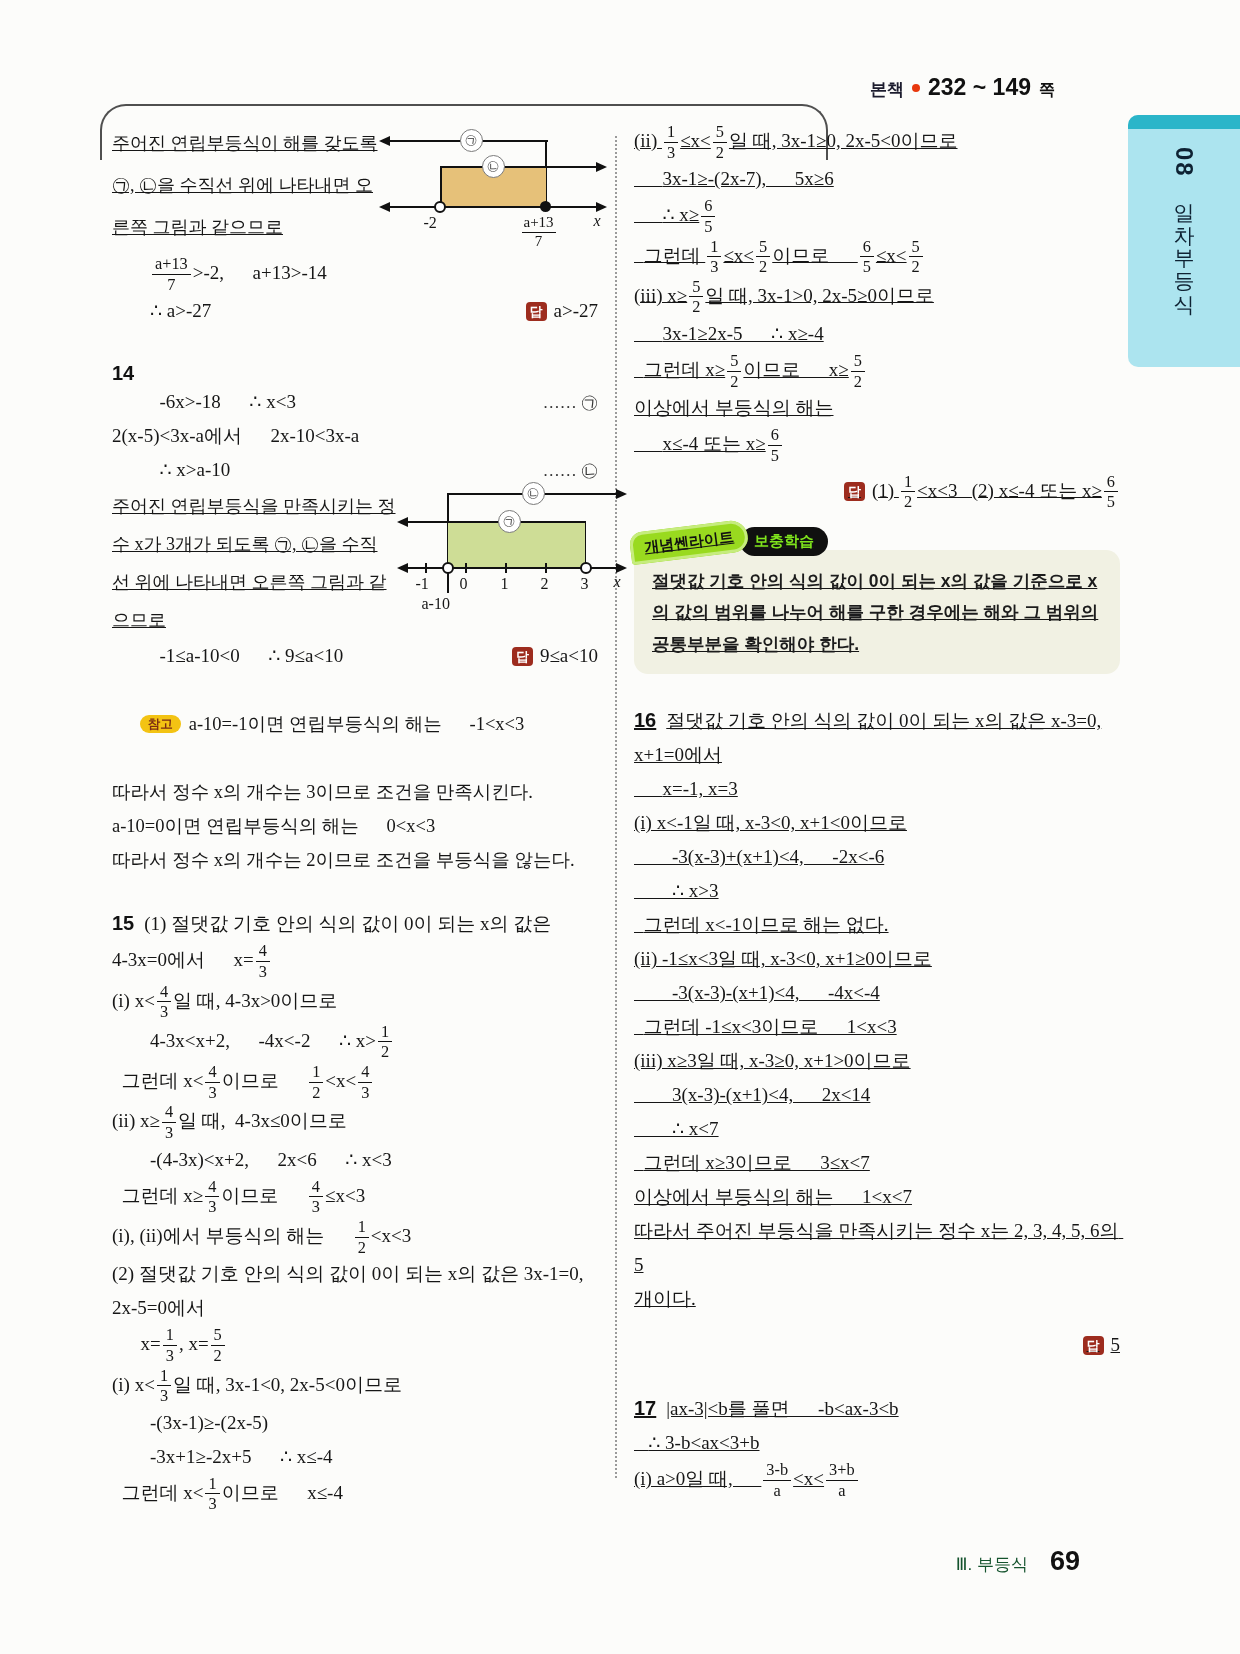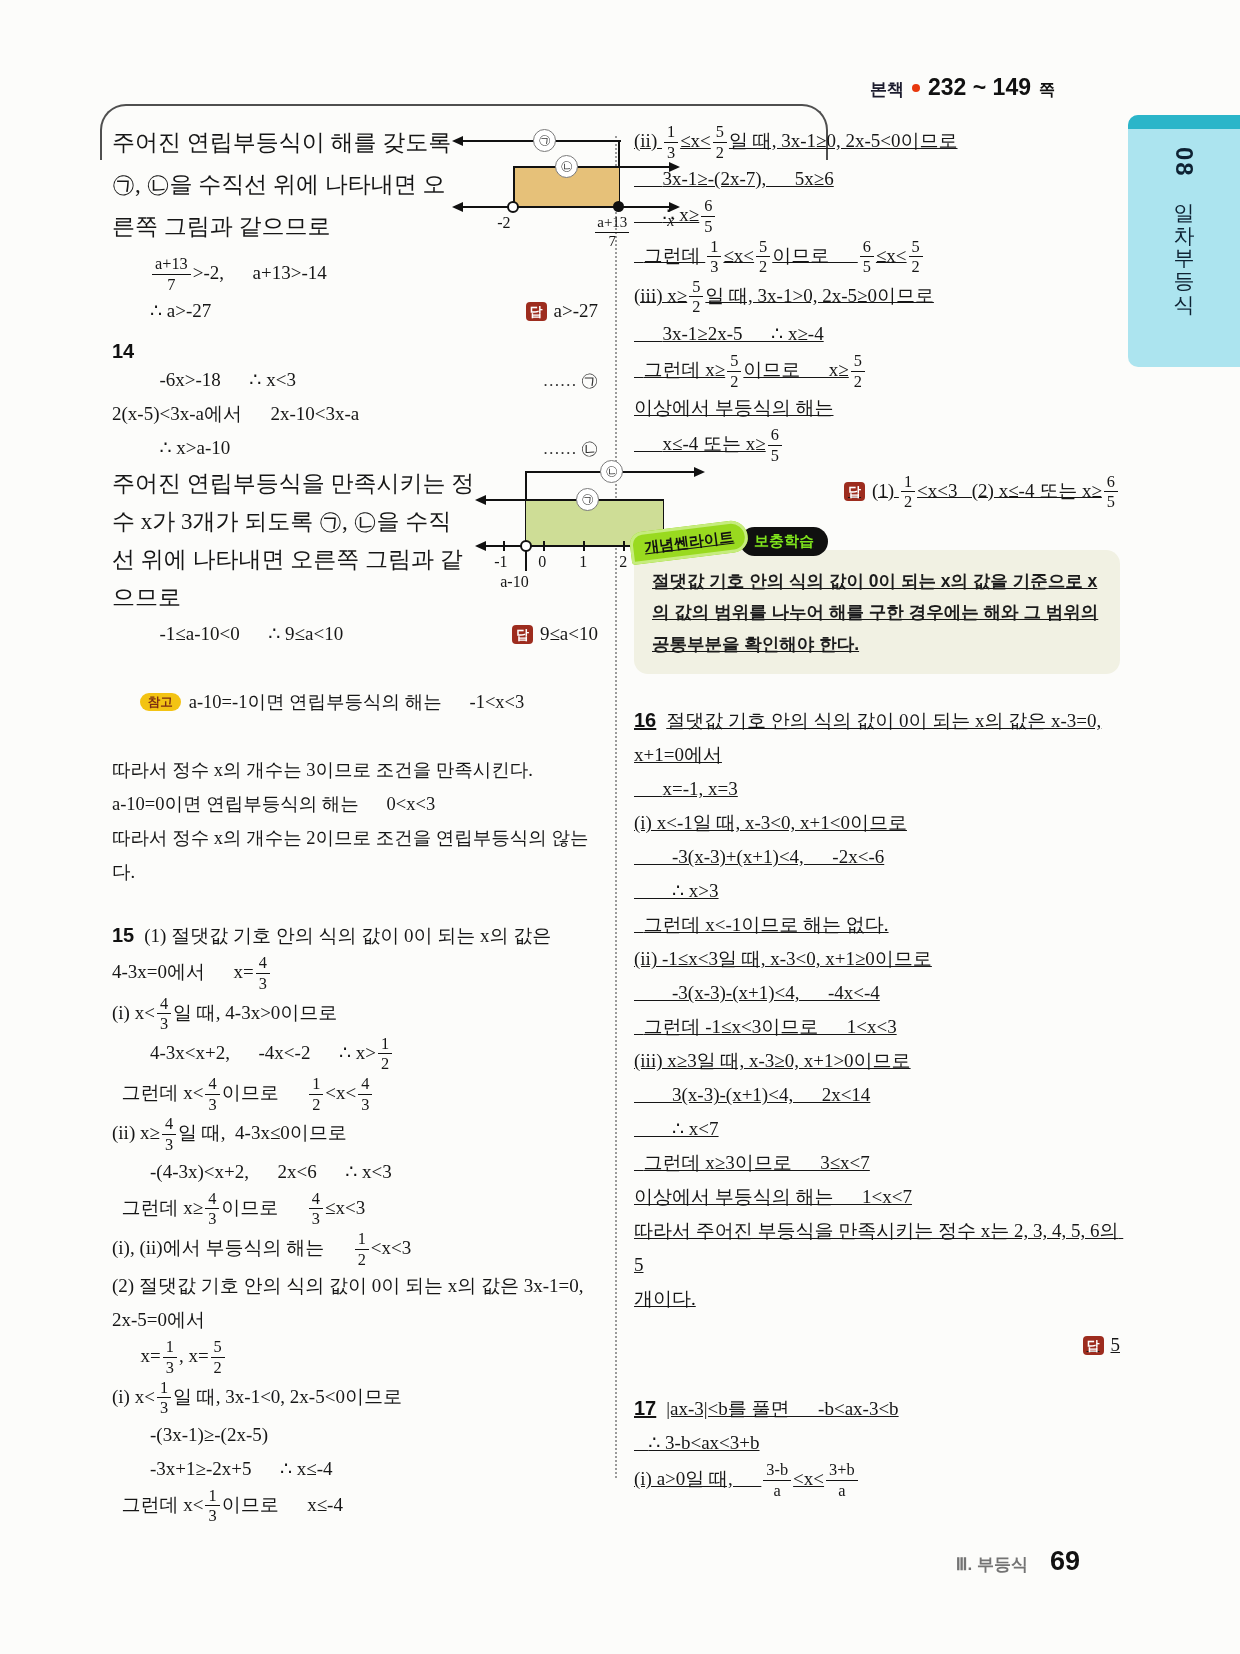--- a/index.html
+++ b/index.html
@@ -50,21 +50,21 @@
   .ref{color:#333;font-size:17px;flex:none;}
 
   
   .fr{display:inline-flex;flex-direction:column;align-items:center;vertical-align:middle;
       margin:1px 2px;line-height:1.08;font-size:0.86em;}
   .fr .nu{border-bottom:1.6px solid #111;padding:0 3px 1px;}
   .fr .de{padding-top:1px;}
 
   
   .wraprow{display:flex;justify-content:space-between;align-items:flex-start;}
-  .wraptext{white-space:pre;font-size:23px;line-height:42px;}
+  .wraptext{white-space:pre;font-size:18px;line-height:42px;text-decoration:underline;}
   .wraptext.t4{line-height:38px;}
 
   
   .diag{position:relative;width:235px;flex:none;}
   .d1{height:118px;margin-top:4px;}
   .d2{height:148px;margin-top:-6px;}
   .dline{position:absolute;height:2px;background:#111;}
   .vseg{position:absolute;width:2px;background:#111;}
   .arw{position:absolute;width:0;height:0;border-top:5px solid transparent;border-bottom:5px solid transparent;}
   .arw.l{border-right:11px solid #111;}
@@ -93,25 +93,25 @@
   .pill{display:inline-block;background:#101010;color:#7fe41c;padding:5px 14px;
         border-radius:20px;font-weight:bold;font-size:15px;margin-left:-8px;
         font-family:"Liberation Sans",sans-serif;}
   .supp-box{background:#f1f1e3;border-radius:14px;padding:16px 18px 14px;
         font-family:"Liberation Sans",sans-serif;font-size:17.5px;line-height:1.8;
         font-weight:bold;color:#1c1c1c;}
 
   
   .ftr{position:absolute;left:0;top:1546px;width:1080px;display:flex;justify-content:flex-end;
        align-items:baseline;gap:22px;font-family:"Liberation Sans",sans-serif;}
-  .ftr .chap{font-weight:bold;font-size:17px;color:#737373;}
+  .ftr .chap{font-weight:normal;font-size:17px;color:#14532d;}
   .ftr .pg{font-weight:bold;font-size:27px;color:#111;}
 
   .mt6{margin-top:6px;}.mt12{margin-top:12px;}
-  .mt22{margin-top:12px;align-items:center;}.mt30{margin-top:30px;}
+  .mt22{margin-top:34px;align-items:center;}.mt30{margin-top:30px;}
 </style>
 </head>
 <body>
 
 <div class="page">
 
   <div class="hdr">
     <span class="hb">본책</span>
     <span class="hdot"></span>
     <span class="hp">232 ~ 149</span>
@@ -219,21 +219,21 @@
       <div class="ansr">
         <span class="abadge">답</span>
         <span class="ml">9≤a&lt;10</span>
       </div>
     </div>
     <div class="ml kr">
       <span class="nbadge">참고</span><span>a-10=-1이면 연립부등식의 해는      -1&lt;x&lt;3</span>
     </div>
     <div class="ml kr">따라서 정수 x의 개수는 3이므로 조건을 만족시킨다.</div>
     <div class="ml kr">a-10=0이면 연립부등식의 해는      0&lt;x&lt;3</div>
-    <div class="ml kr">따라서 정수 x의 개수는 2이므로 조건을 연립부등식의 않는다.</div>
+    <div class="ml kr">따라서 정수 x의 개수는 2이므로 조건을 부등식을 않는다.</div>
 
     <div class="head mt30">
       <span class="pnum">15</span>
       <span class="ml">(1) 절댓값 기호 안의 식의 값이 0이 되는 x의 값은</span>
     </div>
     <div class="ml">4-3x=0에서      x=<span class="fr"><span class="nu">4</span><span class="de">3</span></span></div>
     <div class="ml">(i) x&lt;<span class="fr"><span class="nu">4</span><span class="de">3</span></span>일 때, 4-3x&gt;0이므로</div>
     <div class="ml">        4-3x&lt;x+2,      -4x&lt;-2      ∴ x&gt;<span class="fr"><span class="nu">1</span><span class="de">2</span></span></div>
     <div class="ml">  그런데 x&lt;<span class="fr"><span class="nu">4</span><span class="de">3</span></span>이므로      <span class="fr"><span class="nu">1</span><span class="de">2</span></span>&lt;x&lt;<span class="fr"><span class="nu">4</span><span class="de">3</span></span></div>
     <div class="ml">(ii) x≥<span class="fr"><span class="nu">4</span><span class="de">3</span></span>일 때,  4-3x≤0이므로</div>

